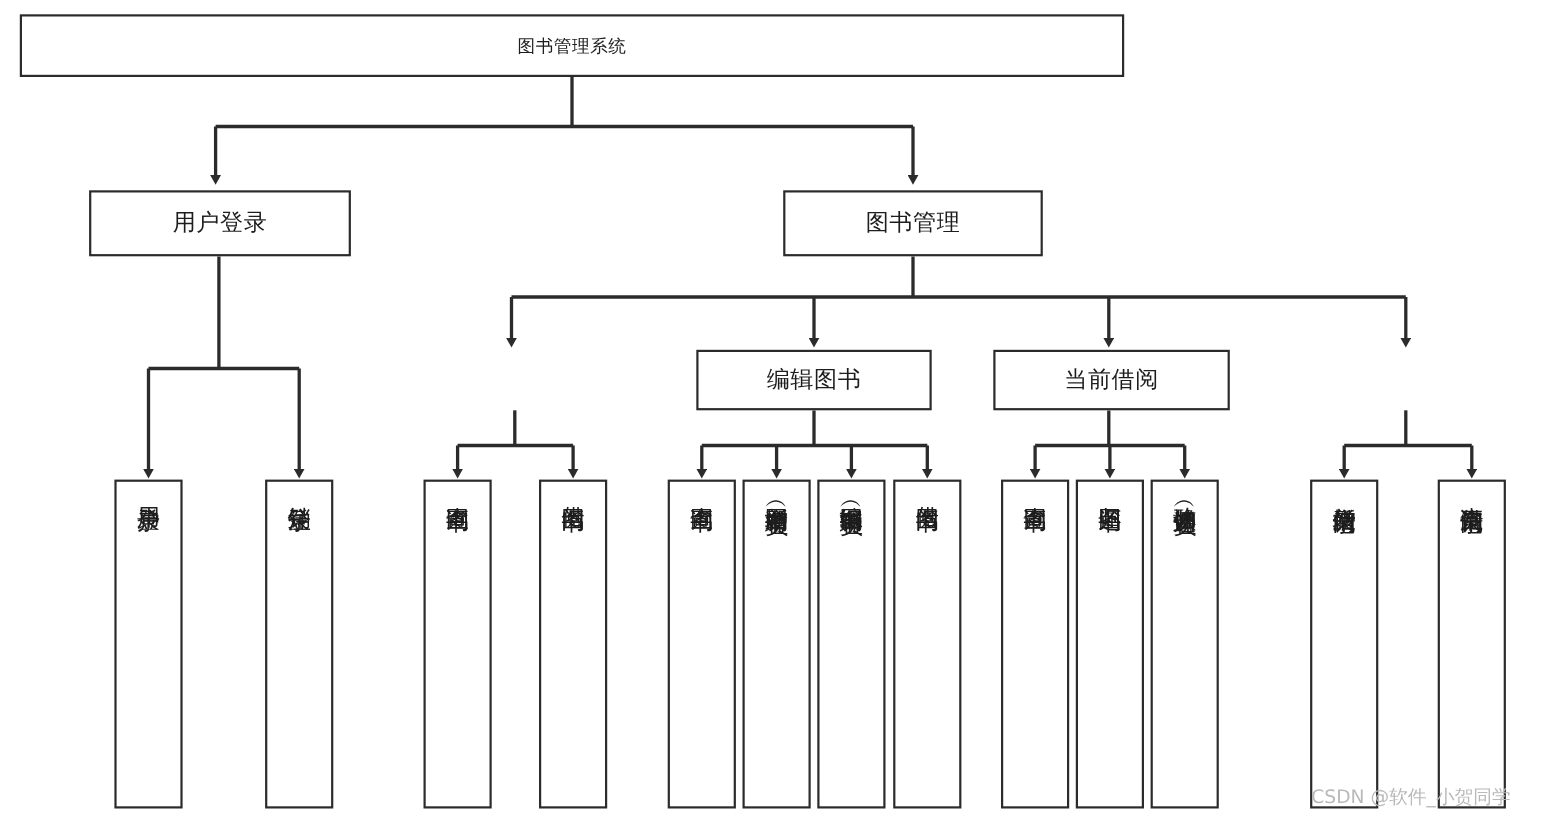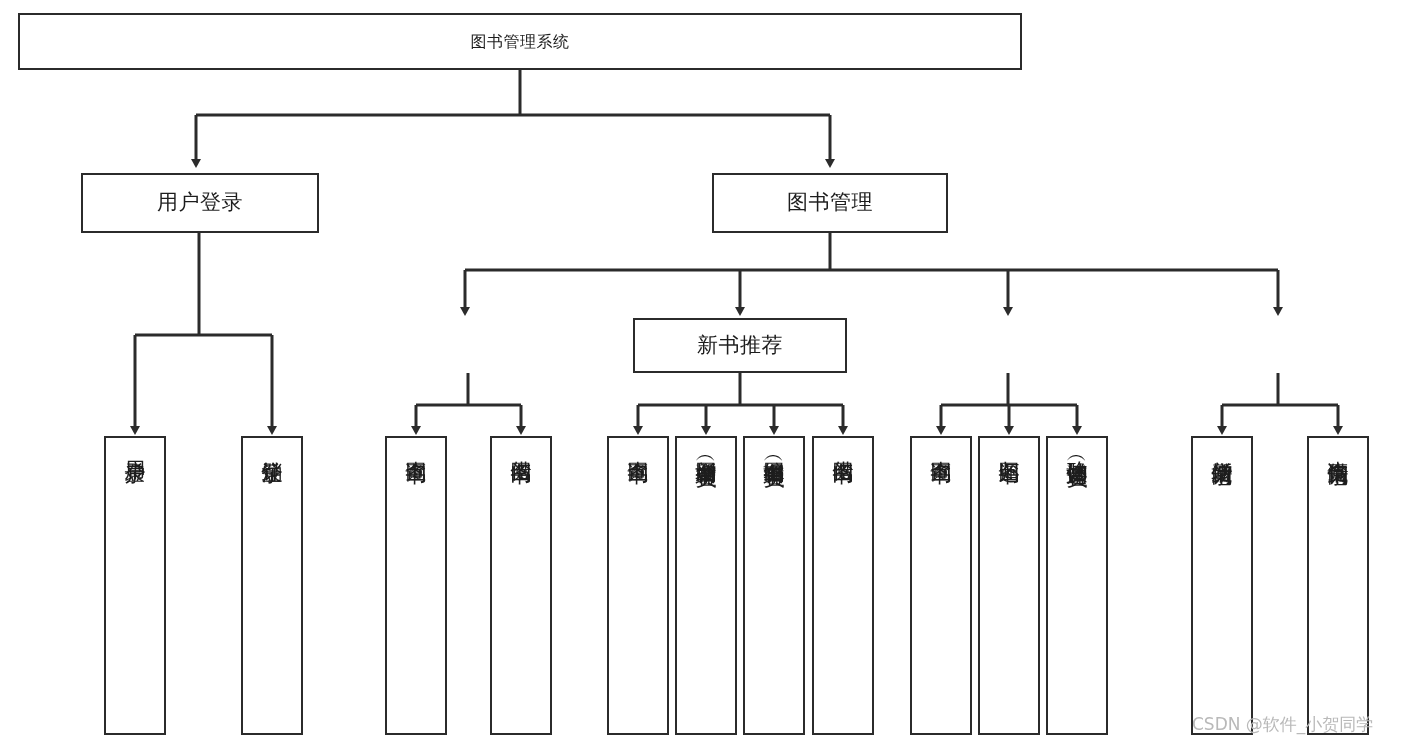--- a/index.html
+++ b/index.html
@@ -128,21 +128,24 @@
   </div>
 
   <div class="node horizontal" style="left:81px; top:173px; width:238px; height:60px;">
     <span class="node-label">用户登录</span>
   </div>
   <div class="node horizontal" style="left:712px; top:173px; width:236px; height:60px;">
     <span class="node-label">图书管理</span>
   </div>
 
   <div class="node horizontal" style="left:633px; top:318px; width:214px; height:55px;">
-    <span class="node-label">新书推荐</span>
+    <span class="node-label">编辑图书</span>
+  </div>
+  <div class="node horizontal" style="left:903px; top:318px; width:215px; height:55px;">
+    <span class="node-label">当前借阅</span>
   </div>
 
   <div class="node vertical" style="left:104px; top:436px; width:62px; height:299px;">
     <span class="node-label">用户登录</span>
   </div>
   <div class="node vertical" style="left:241px; top:436px; width:62px; height:299px;">
     <span class="node-label">注销登录</span>
   </div>
 
   <div class="node vertical" style="left:385px; top:436px; width:62px; height:299px;">

